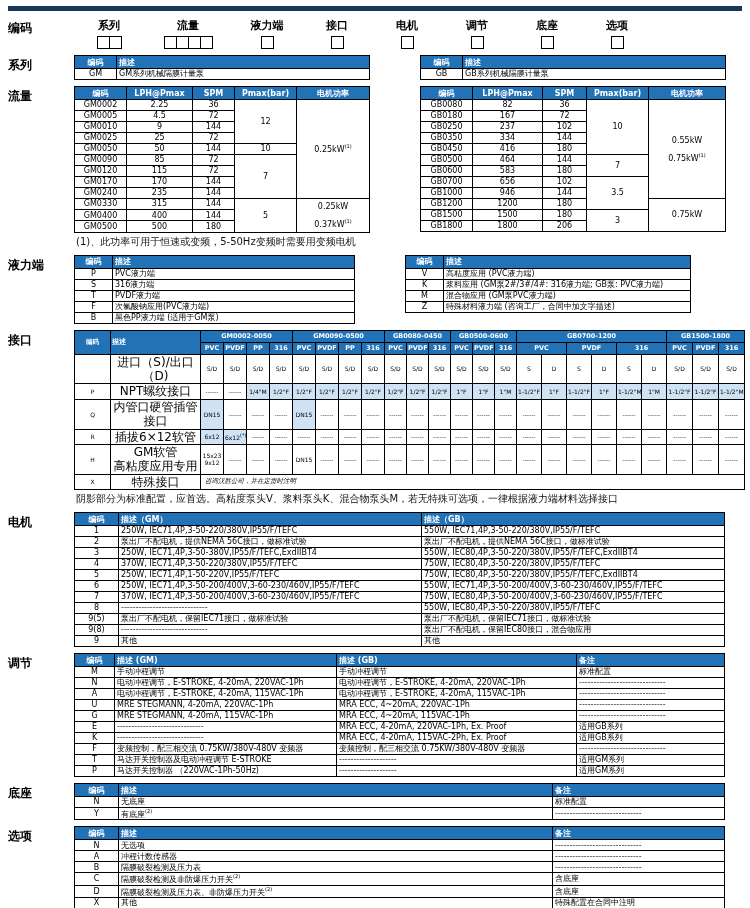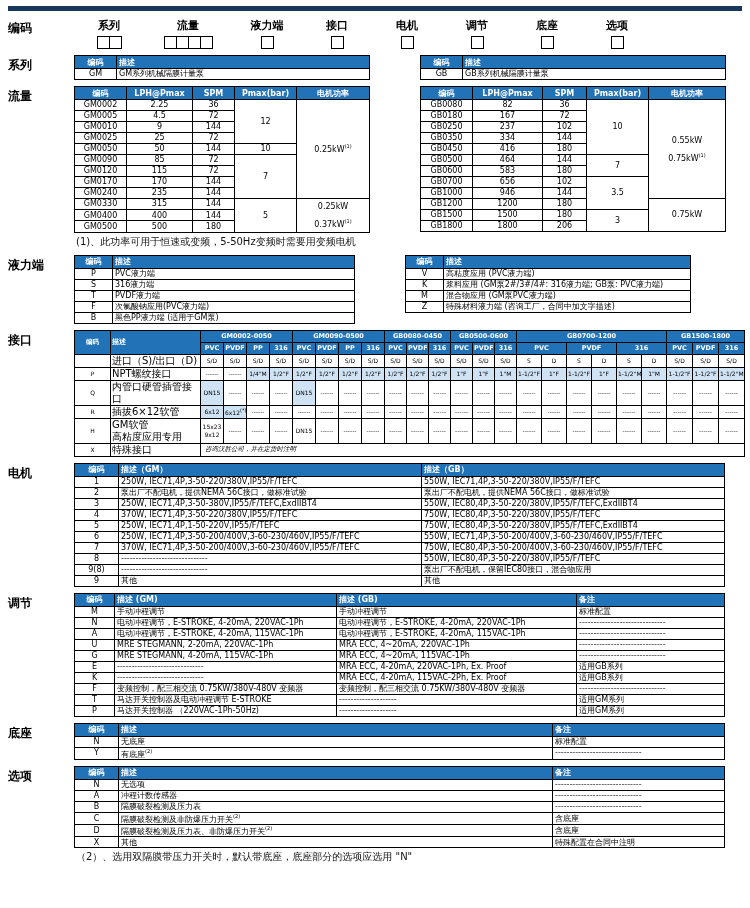--- a/index.html
+++ b/index.html
@@ -36,21 +36,21 @@
   .t234 td:nth-child(2), .t234 th:nth-child(2),
   .t234 td:nth-child(3), .t234 th:nth-child(3),
   .t234 td:nth-child(4), .t234 th:nth-child(4) { text-align:left; }
 
   .flow td { height:11px; }
   .sp { line-height:15px; }
 
   
   .iface th { font-size:6.5px; height:12px; padding:0 1px; }
   .iface td { font-size:6px; height:11px; padding:0 1px; white-space:nowrap; }
-  .iface td:nth-child(2) { text-align:left; font-size:10px; white-space:normal; }
+  .iface td:nth-child(2) { text-align:center; font-size:12px; white-space:normal; }
   .iface thead tr:first-child th:nth-child(2) { text-align:left; font-size:7px; }
   .sh { background:#cfe3f5 !important; }
   .tl { text-align:left !important; padding-left:4px !important; font-size:6.5px !important;font-style:italic; }
 
   .fn { font-size:10px; margin:2px 0 0 2px; color:#111; }
   .dash { color:#333; }
 </style>
 </head>
 <body>
 
@@ -623,20 +623,21 @@
                 <td class="dash">------</td>
               </tr>
               <tr>
                 <td>X</td>
                 <td>特殊接口</td>
                 <td colspan="23" class="tl">咨询汉胜公司，并在定货时注明</td>
               </tr>
             </tbody>
           </table>
         </div>
+      <div class="fn">阴影部分为标准配置，应首选。高粘度泵头V、浆料泵头K、混合物泵头M，若无特殊可选项，一律根据液力端材料选择接口</div>
     </div>
   </div>
 
   <div class="row">
     <div class="side">电机</div>
     <div class="content">
       <div class="t23">
           <table style="width: 650px;">
             <colgroup>
               <col style="width: 44px;">
@@ -685,20 +686,25 @@
                 <td>7</td>
                 <td>370W, IEC71,4P,3-50-200/400V,3-60-230/460V,IP55/F/TEFC</td>
                 <td>750W, IEC80,4P,3-50-200/400V,3-60-230/460V,IP55/F/TEFC</td>
               </tr>
               <tr>
                 <td>8</td>
                 <td class="dash">------------------------------</td>
                 <td>550W, IEC80,4P,3-50-220/380V,IP55/F/TEFC</td>
               </tr>
               <tr>
+                <td>9(5)</td>
+                <td>泵出厂不配电机，保留IEC71接口，做标准试验</td>
+                <td>泵出厂不配电机，保留IEC71接口，做标准试验</td>
+              </tr>
+              <tr>
                 <td>9(8)</td>
                 <td class="dash">------------------------------</td>
                 <td>泵出厂不配电机，保留IEC80接口，混合物应用</td>
               </tr>
               <tr>
                 <td>9</td>
                 <td>其他</td>
                 <td>其他</td>
               </tr>
             </tbody>
@@ -740,21 +746,21 @@
                 <td class="dash">------------------------------</td>
               </tr>
               <tr>
                 <td>A</td>
                 <td>电动冲程调节，E-STROKE, 4-20mA, 115VAC-1Ph</td>
                 <td>电动冲程调节，E-STROKE, 4-20mA, 115VAC-1Ph</td>
                 <td class="dash">------------------------------</td>
               </tr>
               <tr>
                 <td>U</td>
-                <td>MRE STEGMANN, 2-20mA, 220VAC-1Ph</td>
+                <td>MRE STEGMANN, 4-20mA, 220VAC-1Ph</td>
                 <td>MRA ECC, 4~20mA, 220VAC-1Ph</td>
                 <td class="dash">------------------------------</td>
               </tr>
               <tr>
                 <td>G</td>
                 <td>MRE STEGMANN, 4-20mA, 115VAC-1Ph</td>
                 <td>MRA ECC, 4~20mA, 115VAC-1Ph</td>
                 <td class="dash">------------------------------</td>
               </tr>
               <tr>

